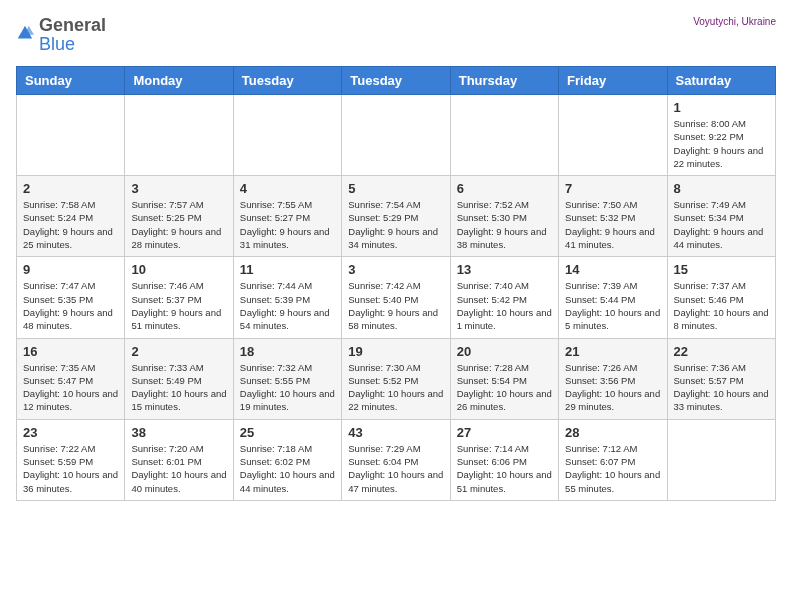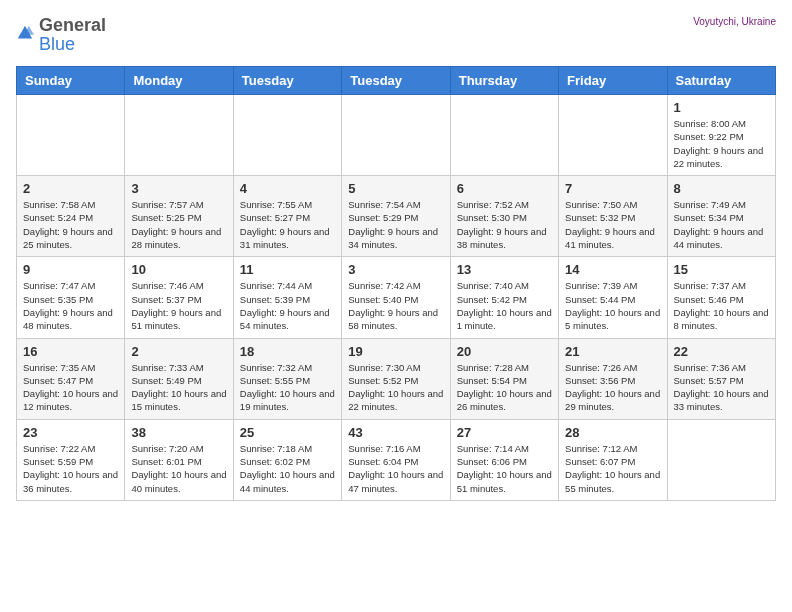--- a/index.html
+++ b/index.html
@@ -284,21 +284,21 @@
 Daylight: 10 hours and 40 minutes.</div>
         </td>
         <td>
           <span class="day-number">25</span>
           <div class="day-info">Sunrise: 7:18 AM
 Sunset: 6:02 PM
 Daylight: 10 hours and 44 minutes.</div>
         </td>
         <td>
           <span class="day-number">43</span>
-          <div class="day-info">Sunrise: 7:16 AM
+          <div class="day-info">Sunrise: 7:29 AM
 Sunset: 6:04 PM
 Daylight: 10 hours and 47 minutes.</div>
         </td>
         <td>
           <span class="day-number">27</span>
           <div class="day-info">Sunrise: 7:14 AM
 Sunset: 6:06 PM
 Daylight: 10 hours and 51 minutes.</div>
         </td>
         <td>

